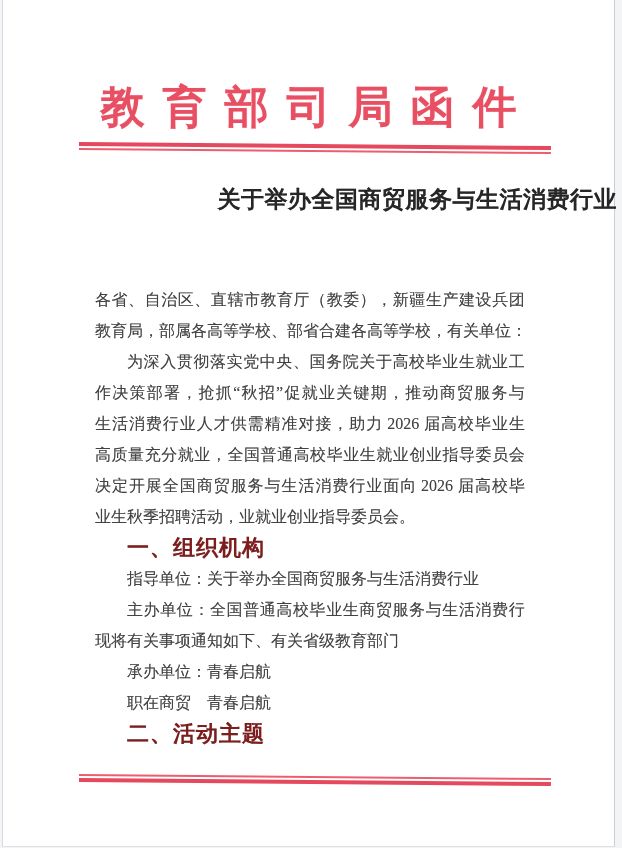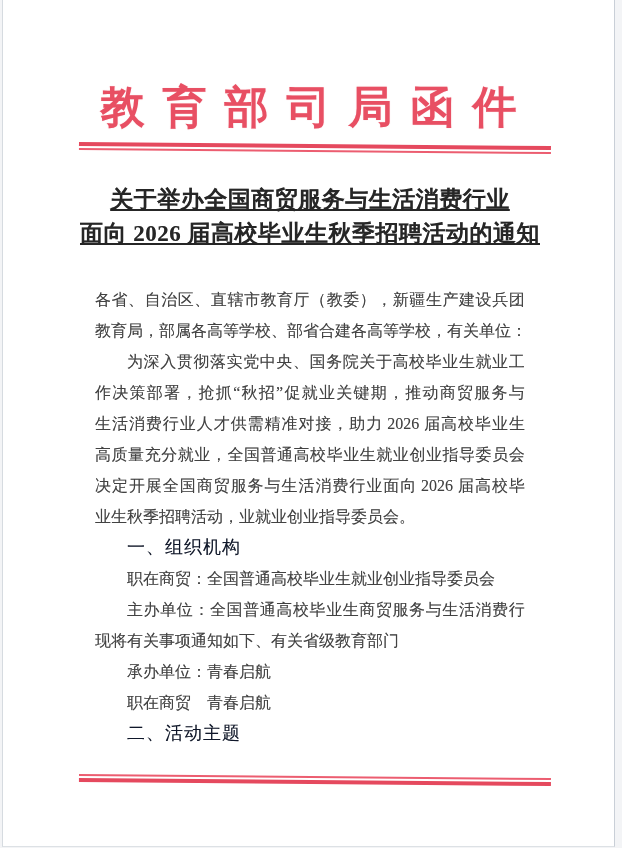--- a/index.html
+++ b/index.html
@@ -31,59 +31,57 @@
     font-family: Liberation Serif, serif;
   }
   .rule { position: absolute; left: 76px; width: 472px; transform: rotate(0.5deg); transform-origin: 0 0; }
   .rule .thick { height: 4px; background: #e5495e; }
   .rule .thin  { height: 2px; background: #ec5d70; }
   .rule .gap   { height: 2px; }
   .rule-top { top: 142px; }
   .rule-bottom { top: 774px; }
   .doc-title {
     position: absolute; top: 183px; left: 0; width: 614px;
-    text-align: center;
+    text-align: right;
     font-size: 23px; font-weight: bold; line-height: 34px;
     letter-spacing: 0.5px;
     color: #262626;
     text-shadow: 0 0 0.6px rgba(40,40,40,0.45);
-    text-decoration: underline;
   }
   .doc-body {
     position: absolute; top: 284px; left: 92px; width: 430px;
     font-size: 16px; line-height: 31px;
     color: #424242;
     text-shadow: 0 0 0.6px rgba(70,70,70,0.4);
   }
   .line { height: 31px; white-space: nowrap; }
   .line.indent { padding-left: 32px; box-sizing: border-box; }
   .line.heading {
     font-family: "Liberation Sans", "DejaVu Sans", sans-serif;
-    font-weight: 400; color: #0f172a; letter-spacing: 1px;
-    font-size: 18px;
+    font-weight: 700; color: #7f1d1d; letter-spacing: 1px;
+    font-size: 22px;
   }
   .line.fill { display: flex; justify-content: space-between; white-space: normal; }
   .line.fill span { white-space: pre; }
 </style>
 </head>
 <body>
 
 <div class="page">
 
   <div class="letterhead-title">教育部司局函件</div>
 
   <div class="rule rule-top">
     <div class="thick"></div>
     <div class="gap"></div>
     <div class="thin"></div>
   </div>
 
   <div class="doc-title">
     <div>关于举办全国商贸服务与生活消费行业</div>
-    <div>面向 2026 届高校毕业生秋季招聘活动的通知</div>
   </div>
 
   <div class="doc-body">
     <div class="line fill">
         <span>各</span>
         <span>省</span>
         <span>、</span>
         <span>自</span>
         <span>治</span>
         <span>区</span>
@@ -266,21 +264,21 @@
         <span>面</span>
         <span>向</span>
         <span> 2026 </span>
         <span>届</span>
         <span>高</span>
         <span>校</span>
         <span>毕</span>
       </div>
     <div class="line">业生秋季招聘活动，业就业创业指导委员会。</div>
     <div class="line indent heading">一、组织机构</div>
-    <div class="line indent">职在商贸：全国普通高校毕业生就业创业指导委员会</div>
+    <div class="line indent">指导单位：关于举办全国商贸服务与生活消费行业</div>
     <div class="line indent fill">
         <span>主</span>
         <span>办</span>
         <span>单</span>
         <span>位</span>
         <span>：</span>
         <span>全</span>
         <span>国</span>
         <span>普</span>
         <span>通</span>

